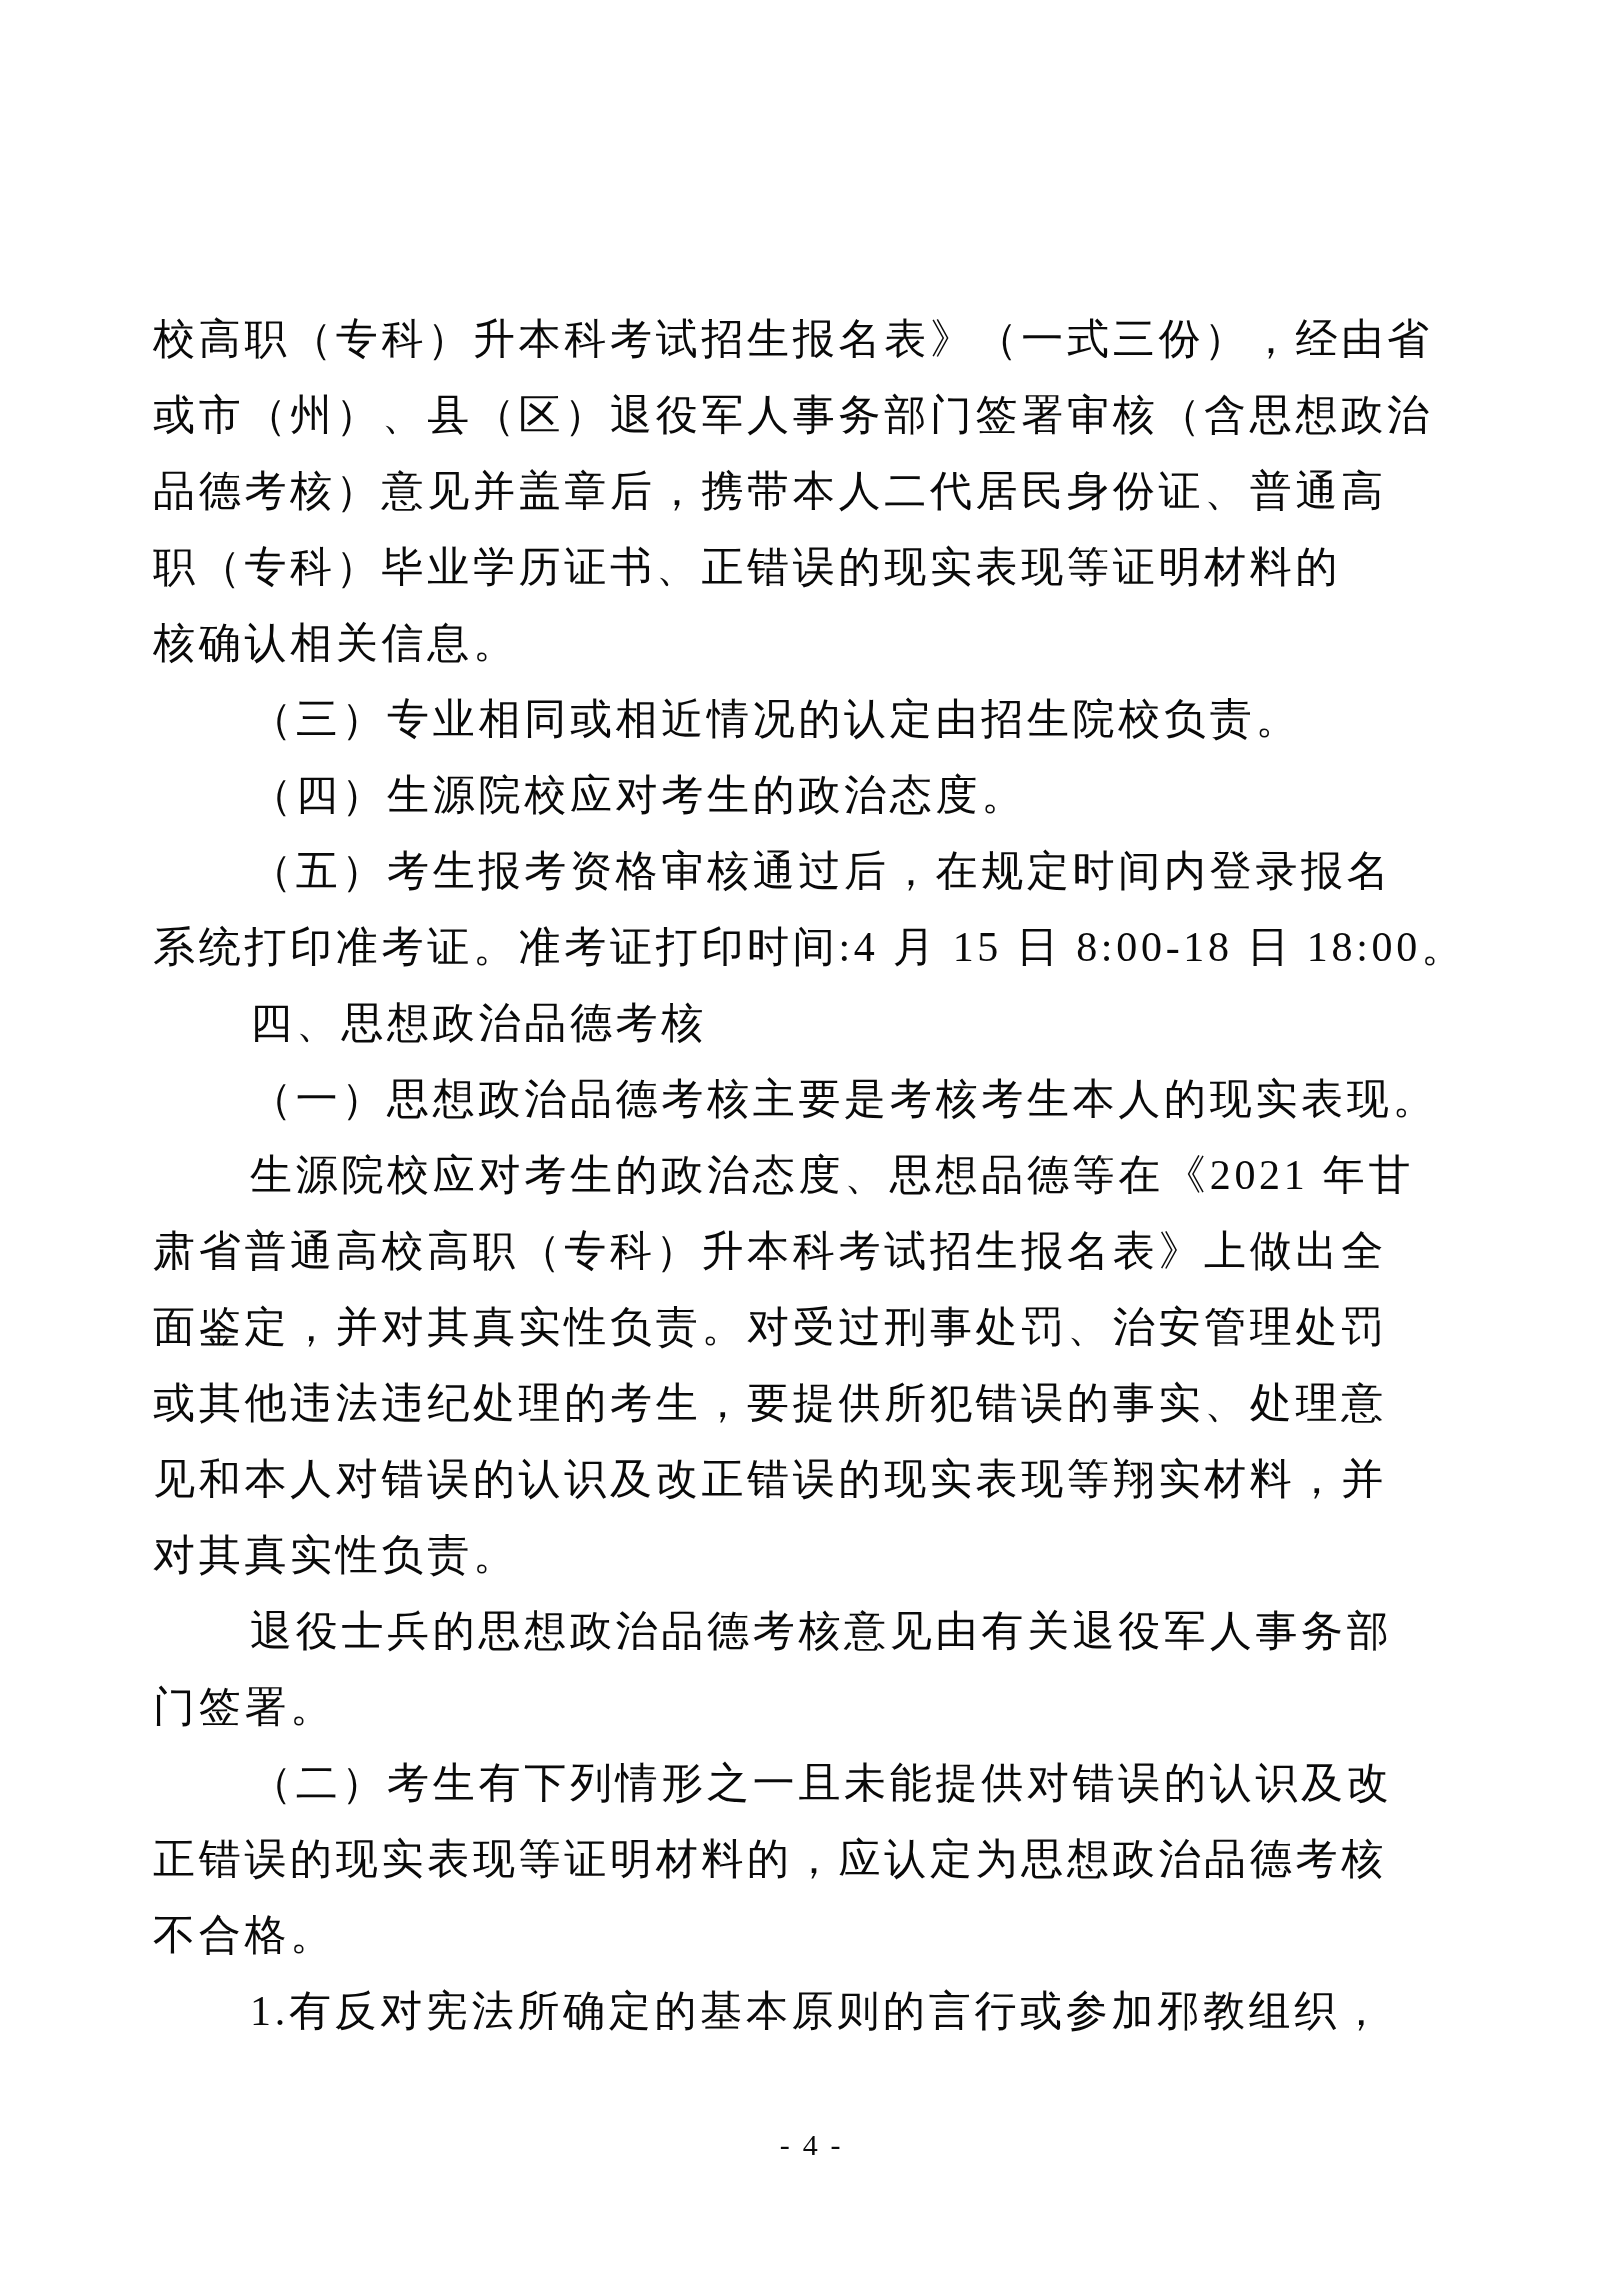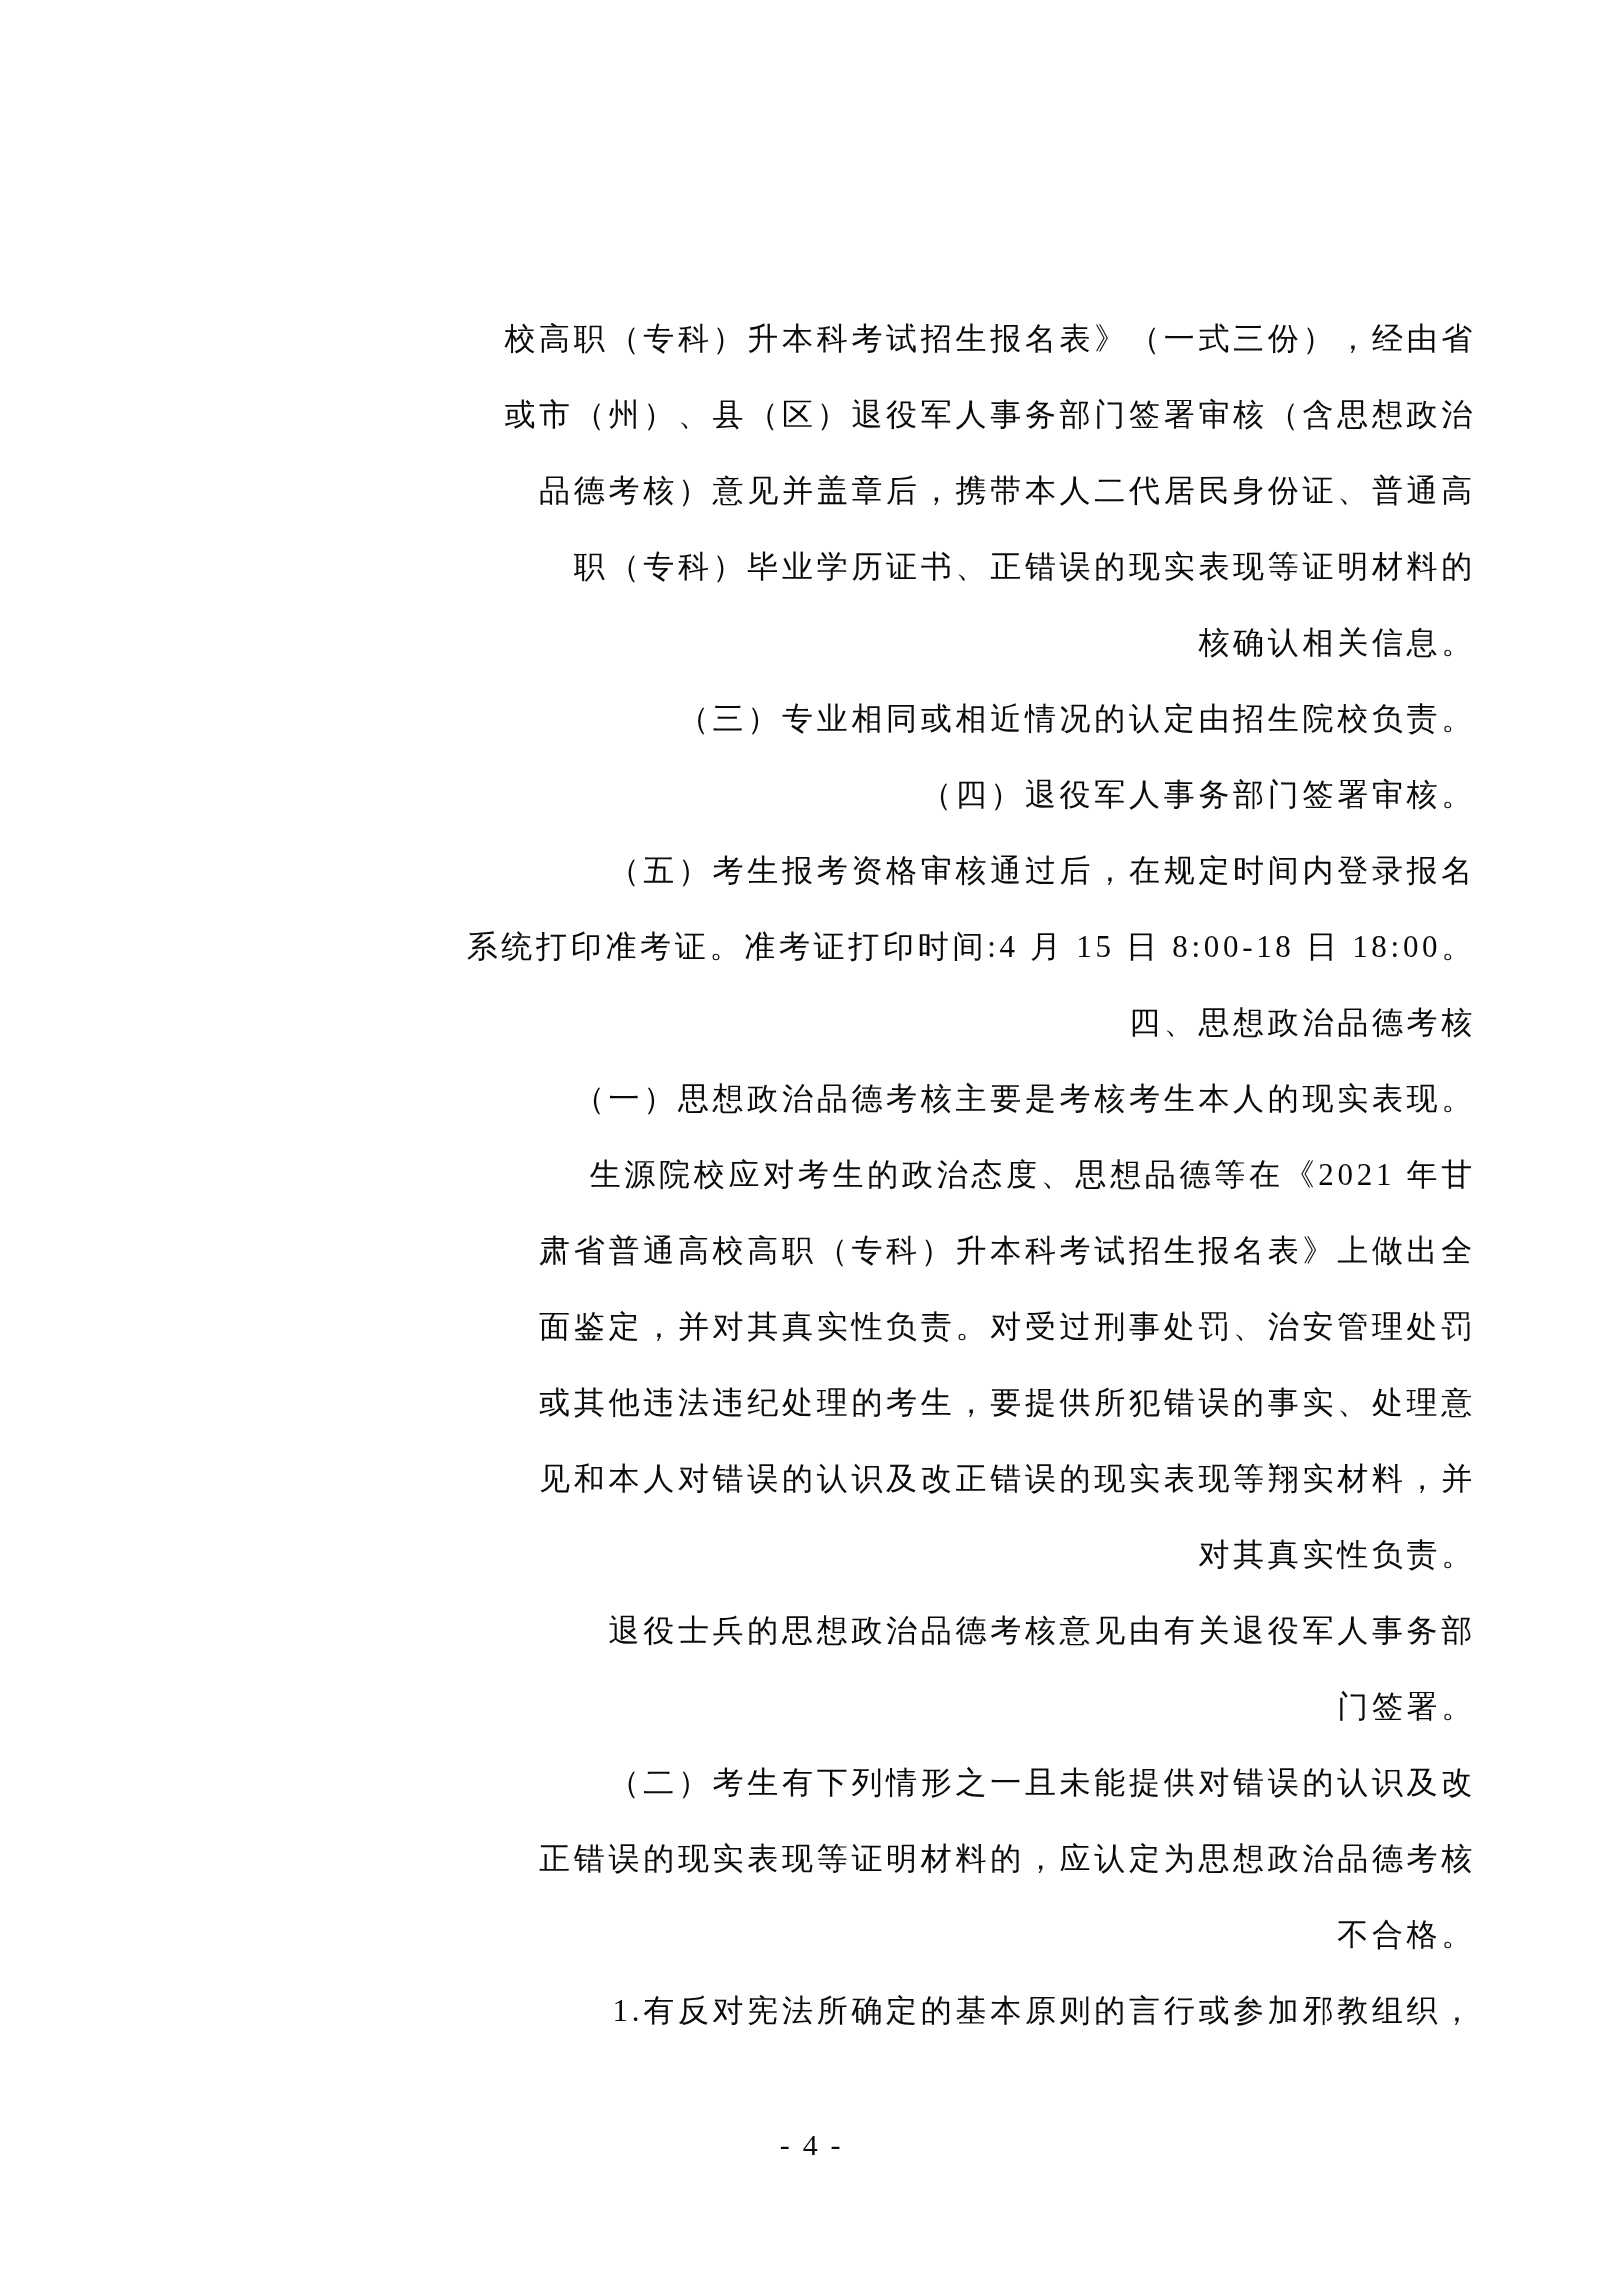--- a/index.html
+++ b/index.html
@@ -16,28 +16,27 @@
     inset: 0;
     background: #ffffff;
   }
   .doc-text {
     position: absolute;
     left: 153px;
     top: 301px;
     width: 1323px;
   }
   .line {
-    font-size: 31px;
+    font-size: 42px;
     line-height: 76px;
     height: 76px;
     letter-spacing: 3.7px;
     white-space: nowrap;
     font-family: "Liberation Serif", serif;
     color: #0a0a0a;
-    text-align: right;
   }
   .line.indent-2 { padding-left: 97px; }
   .line.heading {
     font-family: "Liberation Sans", sans-serif;
     font-weight: 700;
   }
   .seg-bold { font-weight: 400; }
   .page-footer {
     position: absolute;
     left: 0;
@@ -57,21 +56,21 @@
 <body>
 
 <main class="page">
   <section class="doc-text" id="doc-text">
       <div class="line"><span class="">校高职（专科）升本科考试招生报名表》（一式三份），经由省</span></div>
       <div class="line"><span class="">或市（州）、县（区）退役军人事务部门签署审核（含思想政治</span></div>
       <div class="line"><span class="">品德考核）意见并盖章后，携带本人二代居民身份证、普通高</span></div>
       <div class="line"><span class="">职（专科）毕业学历证书、正错误的现实表现等证明材料的</span></div>
       <div class="line"><span class="">核确认相关信息。</span></div>
       <div class="line indent-2"><span class="">（三）专业相同或相近情况的认定由招生院校负责。</span></div>
-      <div class="line indent-2"><span class="">（四）退役军人事务部门签署审核。</span></div>
+      <div class="line indent-2"><span class="">（四）生源院校应对考生的政治态度。</span></div>
       <div class="line indent-2"><span class="">（五）考生报考资格审核通过后，在规定时间内登录报名</span></div>
       <div class="line"><span class="">系统打印准考证。准考证打印时间</span><span class="seg-bold">:4 月 15 日 8:00-18 日 18:00</span><span class="">。</span></div>
       <div class="line indent-2 heading"><span class="seg-bold">四、思想政治品德考核</span></div>
       <div class="line indent-2"><span class="">（一）思想政治品德考核主要是考核考生本人的现实表现。</span></div>
       <div class="line indent-2"><span class="">生源院校应对考生的政治态度、思想品德等在《2021 年甘</span></div>
       <div class="line"><span class="">肃省普通高校高职（专科）升本科考试招生报名表》上做出全</span></div>
       <div class="line"><span class="">面鉴定，并对其真实性负责。对受过刑事处罚、治安管理处罚</span></div>
       <div class="line"><span class="">或其他违法违纪处理的考生，要提供所犯错误的事实、处理意</span></div>
       <div class="line"><span class="">见和本人对错误的认识及改正错误的现实表现等翔实材料，并</span></div>
       <div class="line"><span class="">对其真实性负责。</span></div>

